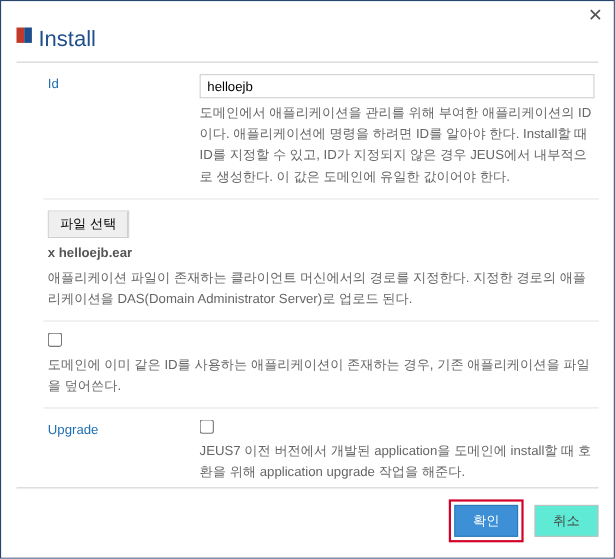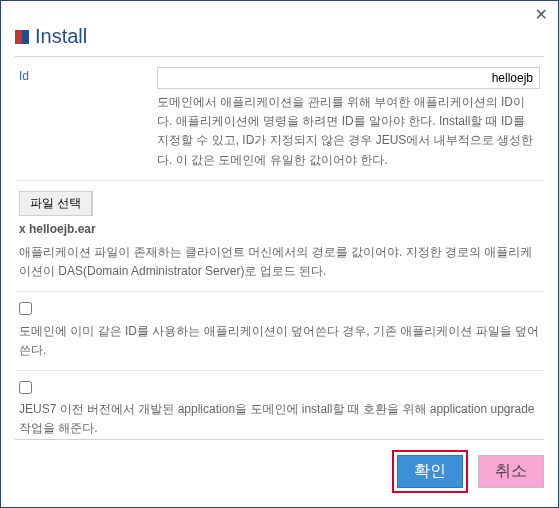--- a/index.html
+++ b/index.html
@@ -29,21 +29,21 @@
       padding: 6px 10px 0;
     }
     .close-icon {
       font-size: 16px;
       color: #555;
       cursor: pointer;
       line-height: 1;
     }
     .title-row {
       display: flex;
-      align-items: center;
+      align-items: flex-start;
       gap: 6px;
       padding: 2px 14px 8px;
     }
     .title-icon {
       display: inline-flex;
       width: 14px;
       height: 14px;
     }
     .title-icon .sq1 {
       width: 7px;
@@ -67,20 +67,21 @@
       border-top: 1px solid #d0d0d0;
       border-bottom: 1px solid #d0d0d0;
       margin: 0 14px;
       overflow: auto;
     }
     .form-row {
       display: flex;
       border-bottom: 1px solid #e5e5e5;
       padding: 10px 4px 10px 4px;
       gap: 8px;
+      margin-left: 24px;
     }
     .form-row:last-child {
       border-bottom: none;
     }
     .label-col {
       width: 130px;
       flex-shrink: 0;
       color: #1f6fb2;
       font-size: 12px;
       padding-top: 2px;
@@ -90,21 +91,20 @@
       color: #555;
       line-height: 1.6;
     }
     .text-input {
       width: 100%;
       border: 1px solid #cfcfcf;
       padding: 3px 6px;
       font-size: 12px;
       margin-bottom: 4px;
       font-family: inherit;
-      text-align: right;
     }
     .desc {
       color: #666;
       font-size: 12px;
     }
     .file-row {
       display: flex;
       align-items: center;
       gap: 0;
       border: 1px solid #cfcfcf;
@@ -141,31 +141,31 @@
       padding: 10px 14px 14px;
     }
     .highlight-box {
       border: 2px solid #d4002a;
       padding: 3px;
       display: inline-flex;
     }
     .btn {
       border: 1px solid #bfbfbf;
       padding: 5px 16px;
-      font-size: 16px;
+      font-size: 12px;
       cursor: pointer;
       font-family: inherit;
     }
     .btn-primary {
       background: #3d8fd6;
       color: #fff;
       border-color: #2f78b8;
     }
     .btn-default {
-      background: #f9a8d4;
+      background: #5eead4;
       color: #484848;
     }
   </style>
 </head>
 <body>
 
 <div class="dialog">
   <div class="dialog-header">
     <span class="close-icon">✕</span>
   </div>
@@ -186,32 +186,33 @@
         <div class="desc">도메인에서 애플리케이션을 관리를 위해 부여한 애플리케이션의 ID이다. 애플리케이션에 명령을 하려면 ID를 알아야 한다. Install할 때 ID를 지정할 수 있고, ID가 지정되지 않은 경우 JEUS에서 내부적으로 생성한다. 이 값은 도메인에 유일한 값이어야 한다.</div>
       </div>
     </div>
 
     <div class="form-row">
       <div class="value-col">
         <div class="file-row">
           <button class="file-btn">파일 선택</button>
         </div>
         <div class="file-name">x helloejb.ear</div>
-        <div class="desc">애플리케이션 파일이 존재하는 클라이언트 머신에서의 경로를 값이어야. 지정한 경로의 애플리케이션이 DAS(Domain Administrator Server)로 업로드 된다.</div>
+        <div class="desc">애플리케이션 파일이 존재하는 클라이언트 머신에서의 경로를 지정한다. 지정한 경로의 애플리케이션을 DAS(Domain Administrator Server)로 업로드 된다.</div>
       </div>
     </div>
 
     <div class="form-row">
       <div class="value-col">
         <input type="checkbox" class="checkbox" style="">
-        <div class="desc">도메인에 이미 같은 ID를 사용하는 애플리케이션이 덮어쓴다 경우, 기존 애플리케이션 파일을 덮어쓴다.</div>
-      </div>
-    </div>
-
-    <div class="form-row">
+        <div class="desc">도메인에 이미 같은 ID를 사용하는 애플리케이션이 존재하는 경우, 기존 애플리케이션을 파일을 덮어쓴다.</div>
+      </div>
+    </div>
+
+    <div class="form-row">
+      <div class="label-col">Upgrade</div>
       <div class="value-col">
         <input type="checkbox" class="checkbox" style="">
         <div class="desc">JEUS7 이전 버전에서 개발된 application을 도메인에 install할 때 호환을 위해 application upgrade 작업을 해준다.</div>
       </div>
     </div>
 
   </div>
 
   <div class="button-row">
     <span class="highlight-box">

